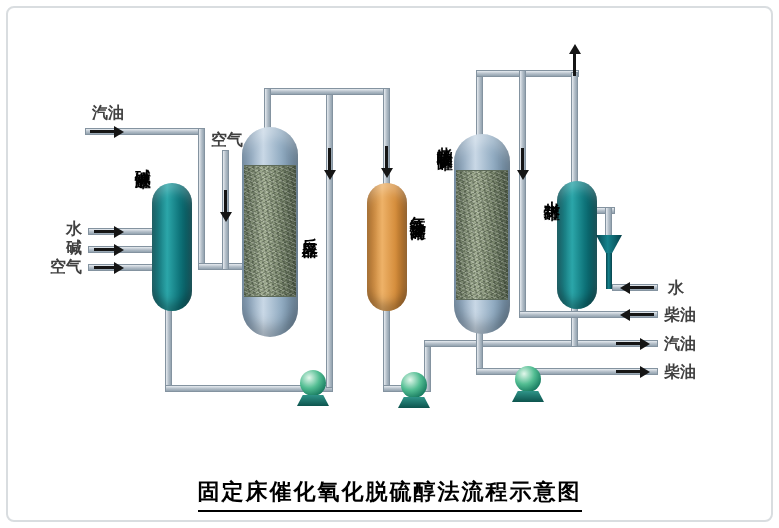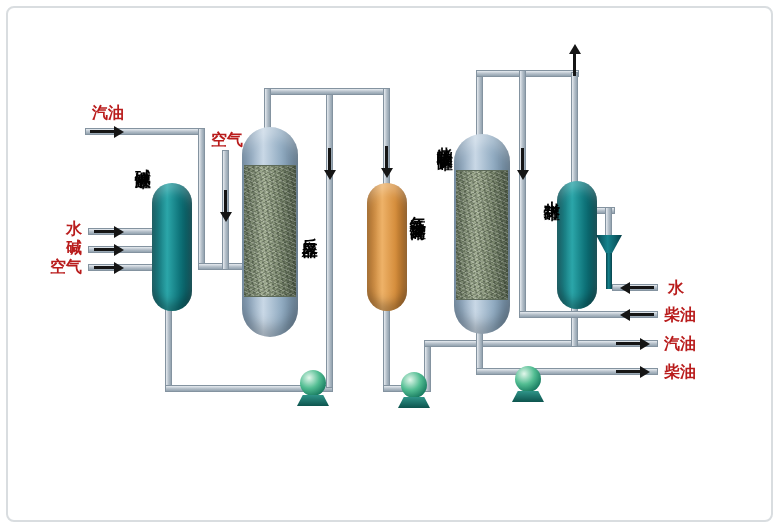--- a/index.html
+++ b/index.html
@@ -55,21 +55,21 @@
     background:linear-gradient(180deg,#2f9488,#0d544e);}
 
   
   .funnel{position:absolute;left:596px;top:235px;width:26px;height:20px;z-index:4;
     clip-path:polygon(0 0,100% 0,58% 100%,42% 100%);
     background:linear-gradient(90deg,#07454e,#15838d 45%,#06414a);}
   .funnel-stem{position:absolute;left:606px;top:253px;width:6px;height:36px;z-index:4;
     background:linear-gradient(90deg,#07454e,#15838d 45%,#06414a);}
 
   
-  .hlabel{position:absolute;z-index:5;font-weight:700;font-size:16px;color:#b91c1c;
+  .hlabel{position:absolute;z-index:5;font-weight:700;font-size:16px;color:#404040;
     font-family:"Liberation Serif",serif;white-space:nowrap;}
   .vlabel{position:absolute;z-index:5;font-weight:700;font-size:16px;color:#000;
     font-family:"Liberation Serif",serif;writing-mode:vertical-rl;text-orientation:upright;
     letter-spacing:2px;line-height:1.05;}
   .title{position:absolute;left:0;right:0;top:477px;text-align:center;z-index:5;}
   .title span{display:inline-block;font-family:"Liberation Serif",serif;font-weight:700;
     font-size:22px;color:#000;border-bottom:2px solid #000;padding-bottom:3px;letter-spacing:2px;}
 </style>
 </head>
 <body>
@@ -158,13 +158,16 @@
   <div class="hlabel" style="left:50px;top:257px;">空气</div>
   <div class="vlabel" style="left:301px;top:225px;">反应器</div>
   <div class="vlabel" style="left:409px;top:203px;">气液分离罐</div>
   <div class="vlabel" style="left:436px;top:134px;">柴油吸收罐</div>
   <div class="vlabel" style="left:543px;top:188px;">水封罐</div>
   <div class="hlabel" style="left:668px;top:278px;">水</div>
   <div class="hlabel" style="left:664px;top:305px;">柴油</div>
   <div class="hlabel" style="left:664px;top:334px;">汽油</div>
   <div class="hlabel" style="left:664px;top:362px;">柴油</div>
 
+  <div class="title">
+    <span>固定床催化氧化脱硫醇法流程示意图</span>
+  </div>
 </div>
 
 </body></html>

